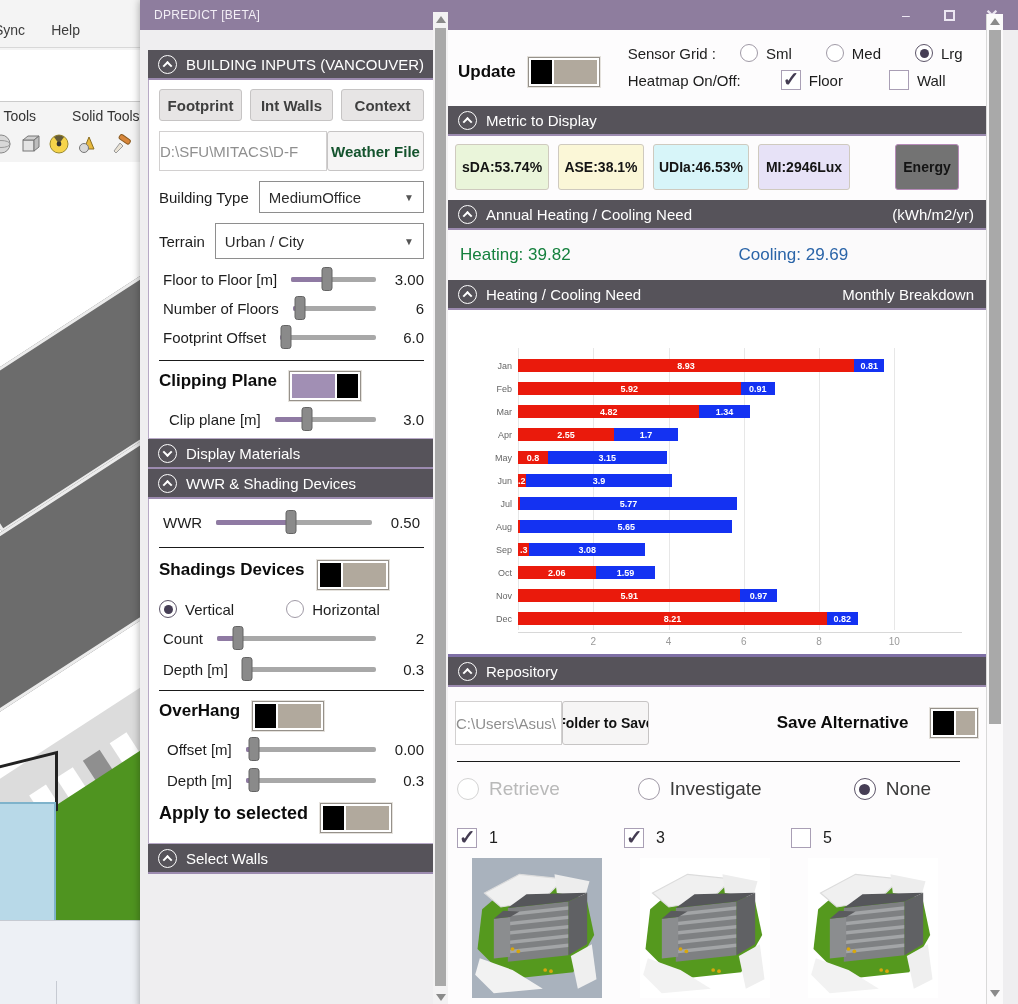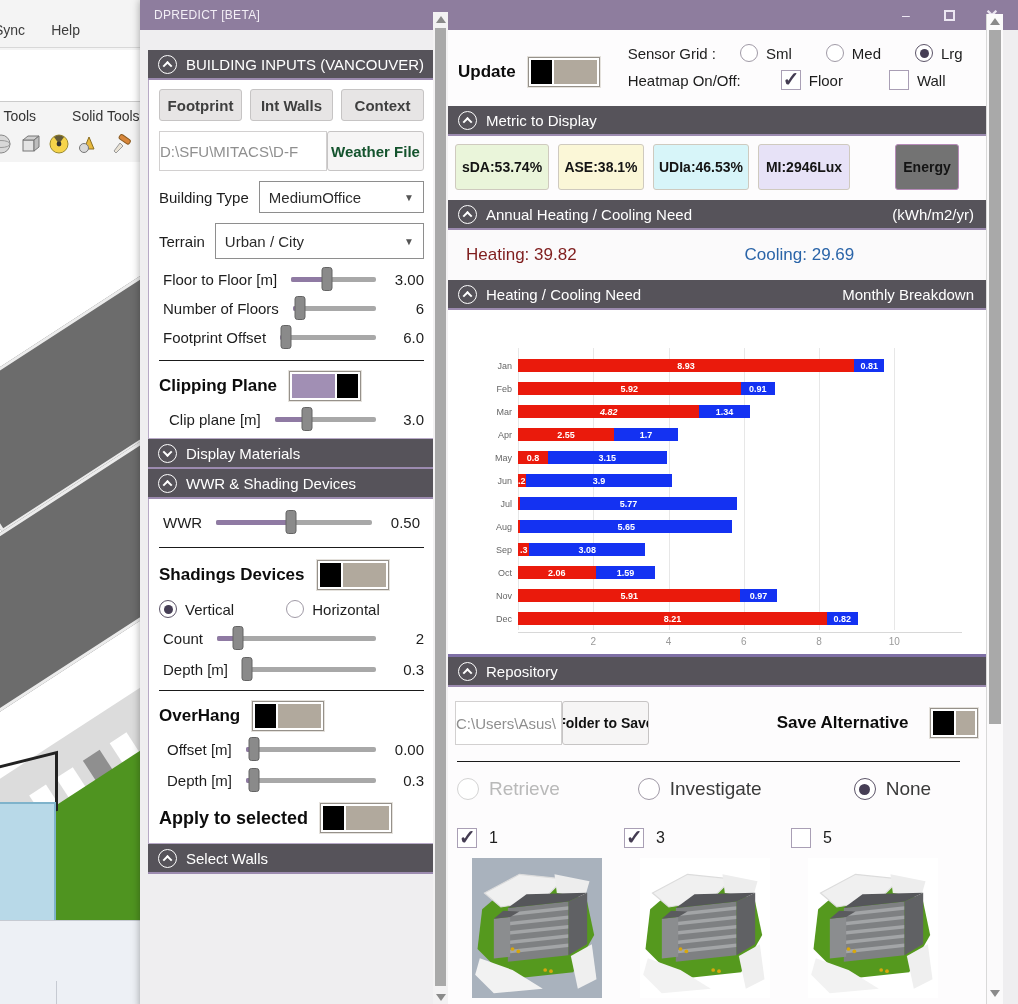--- a/index.html
+++ b/index.html
@@ -68,33 +68,33 @@
 .btnrow{display:flex;gap:8px;margin-bottom:10px}
 .btnrow .btn{flex:1;height:32px}
 .pathrow{display:flex;margin-bottom:10px}
 .pathrow .inp{width:168px;height:40px}
 .pathrow .btn{flex:1;height:40px}
 .selrow{display:flex;align-items:center;gap:10px;margin-bottom:10px}
 .sel{border:1px solid #8e8e8e;background:#fff;height:32px;flex:1;display:flex;align-items:center;padding:0 9px;font-size:15px;color:#2c2c2c}
 .sel .car{margin-left:auto;font-size:10px;color:#555}
 .lab15{font-size:15px;color:#1d1d1d;white-space:nowrap}
 .mb12{margin-bottom:12px}.mb10{margin-bottom:10px}.mb14{margin-bottom:14px}
-.togrow{display:flex;align-items:center;gap:12px;margin-bottom:10px}
+.togrow{display:flex;align-items:flex-start;gap:12px;margin-bottom:10px}
 .radrow{display:flex;align-items:center;gap:8px;margin-bottom:12px}
 
 .rp{position:absolute;left:308px;top:30px;width:540px;height:980px;background:#fdfcfd}
 .rp-top{display:flex;padding:14px 6px 6px 10px;height:76px}
 .upd{display:flex;align-items:center;gap:12px}
 .upd .biglab{font-size:17px;font-weight:bold;color:#0c0c0c}
 .sens{margin-left:28px;display:flex;flex-direction:column;gap:8px;font-size:15px;color:#1d1d1d}
 .sensrow{display:flex;align-items:center;gap:8px}
 .metrics{display:flex;gap:9px;padding:8px 7px 10px;align-items:center}
 .metric{height:46px;border:1px solid #cfcabf;border-radius:3px;display:flex;align-items:center;justify-content:center;font-size:14px;font-weight:bold;color:#141414;padding:0 16px}
 .vals{height:50px;display:flex;align-items:center;background:#fbfafb;font-size:17px}
-.heat{color:#7f1d1d;margin-left:18px}
+.heat{color:#15803d;margin-left:12px}
 .cool{color:#2a64a8;margin-left:168px}
 .chart{background:#fff;border-bottom:3px solid #7e6fa5;padding:44px 0 4px}
 .chart-body{position:relative;margin:0 26px 0 70px}
 .cgrid{position:absolute;left:0;top:-6px;bottom:0;right:0}
 .cgl{position:absolute;top:0;bottom:0;width:1px;background:#e7e7e7}
 .crow{position:relative;height:23px;display:flex;align-items:center}
 .clab{position:absolute;left:-60px;width:54px;text-align:right;font-size:9px;color:#666}
 .cbars{display:flex;height:13px;width:100%}
 .cseg{display:flex;align-items:center;justify-content:center;color:#fff;font-size:9px;font-weight:bold;overflow:hidden}
 .caxis{position:relative;height:18px;border-top:1px solid #d8d8d8;margin:2px 26px 0 70px}
@@ -472,21 +472,21 @@
             <div class="crow">
               <span class="clab">Feb</span>
               <div class="cbars">
                 <span class="cseg" style="width: 50.1695%; background: rgb(234, 26, 12);">5.92</span>
                 <span class="cseg" style="width: 7.71186%; background: rgb(20, 50, 242);">0.91</span>
               </div>
             </div>
             <div class="crow">
               <span class="clab">Mar</span>
               <div class="cbars">
-                <span class="cseg" style="width: 40.8475%; background: rgb(234, 26, 12); font-style: italic;">4.82</span>
+                <span class="cseg" style="width: 40.8475%; background: rgb(234, 26, 12);">4.82</span>
                 <span class="cseg" style="width: 11.3559%; background: rgb(20, 50, 242);">1.34</span>
               </div>
             </div>
             <div class="crow">
               <span class="clab">Apr</span>
               <div class="cbars">
                 <span class="cseg" style="width: 21.6102%; background: rgb(234, 26, 12);">2.55</span>
                 <span class="cseg" style="width: 14.4068%; background: rgb(20, 50, 242);">1.7</span>
               </div>
             </div>

